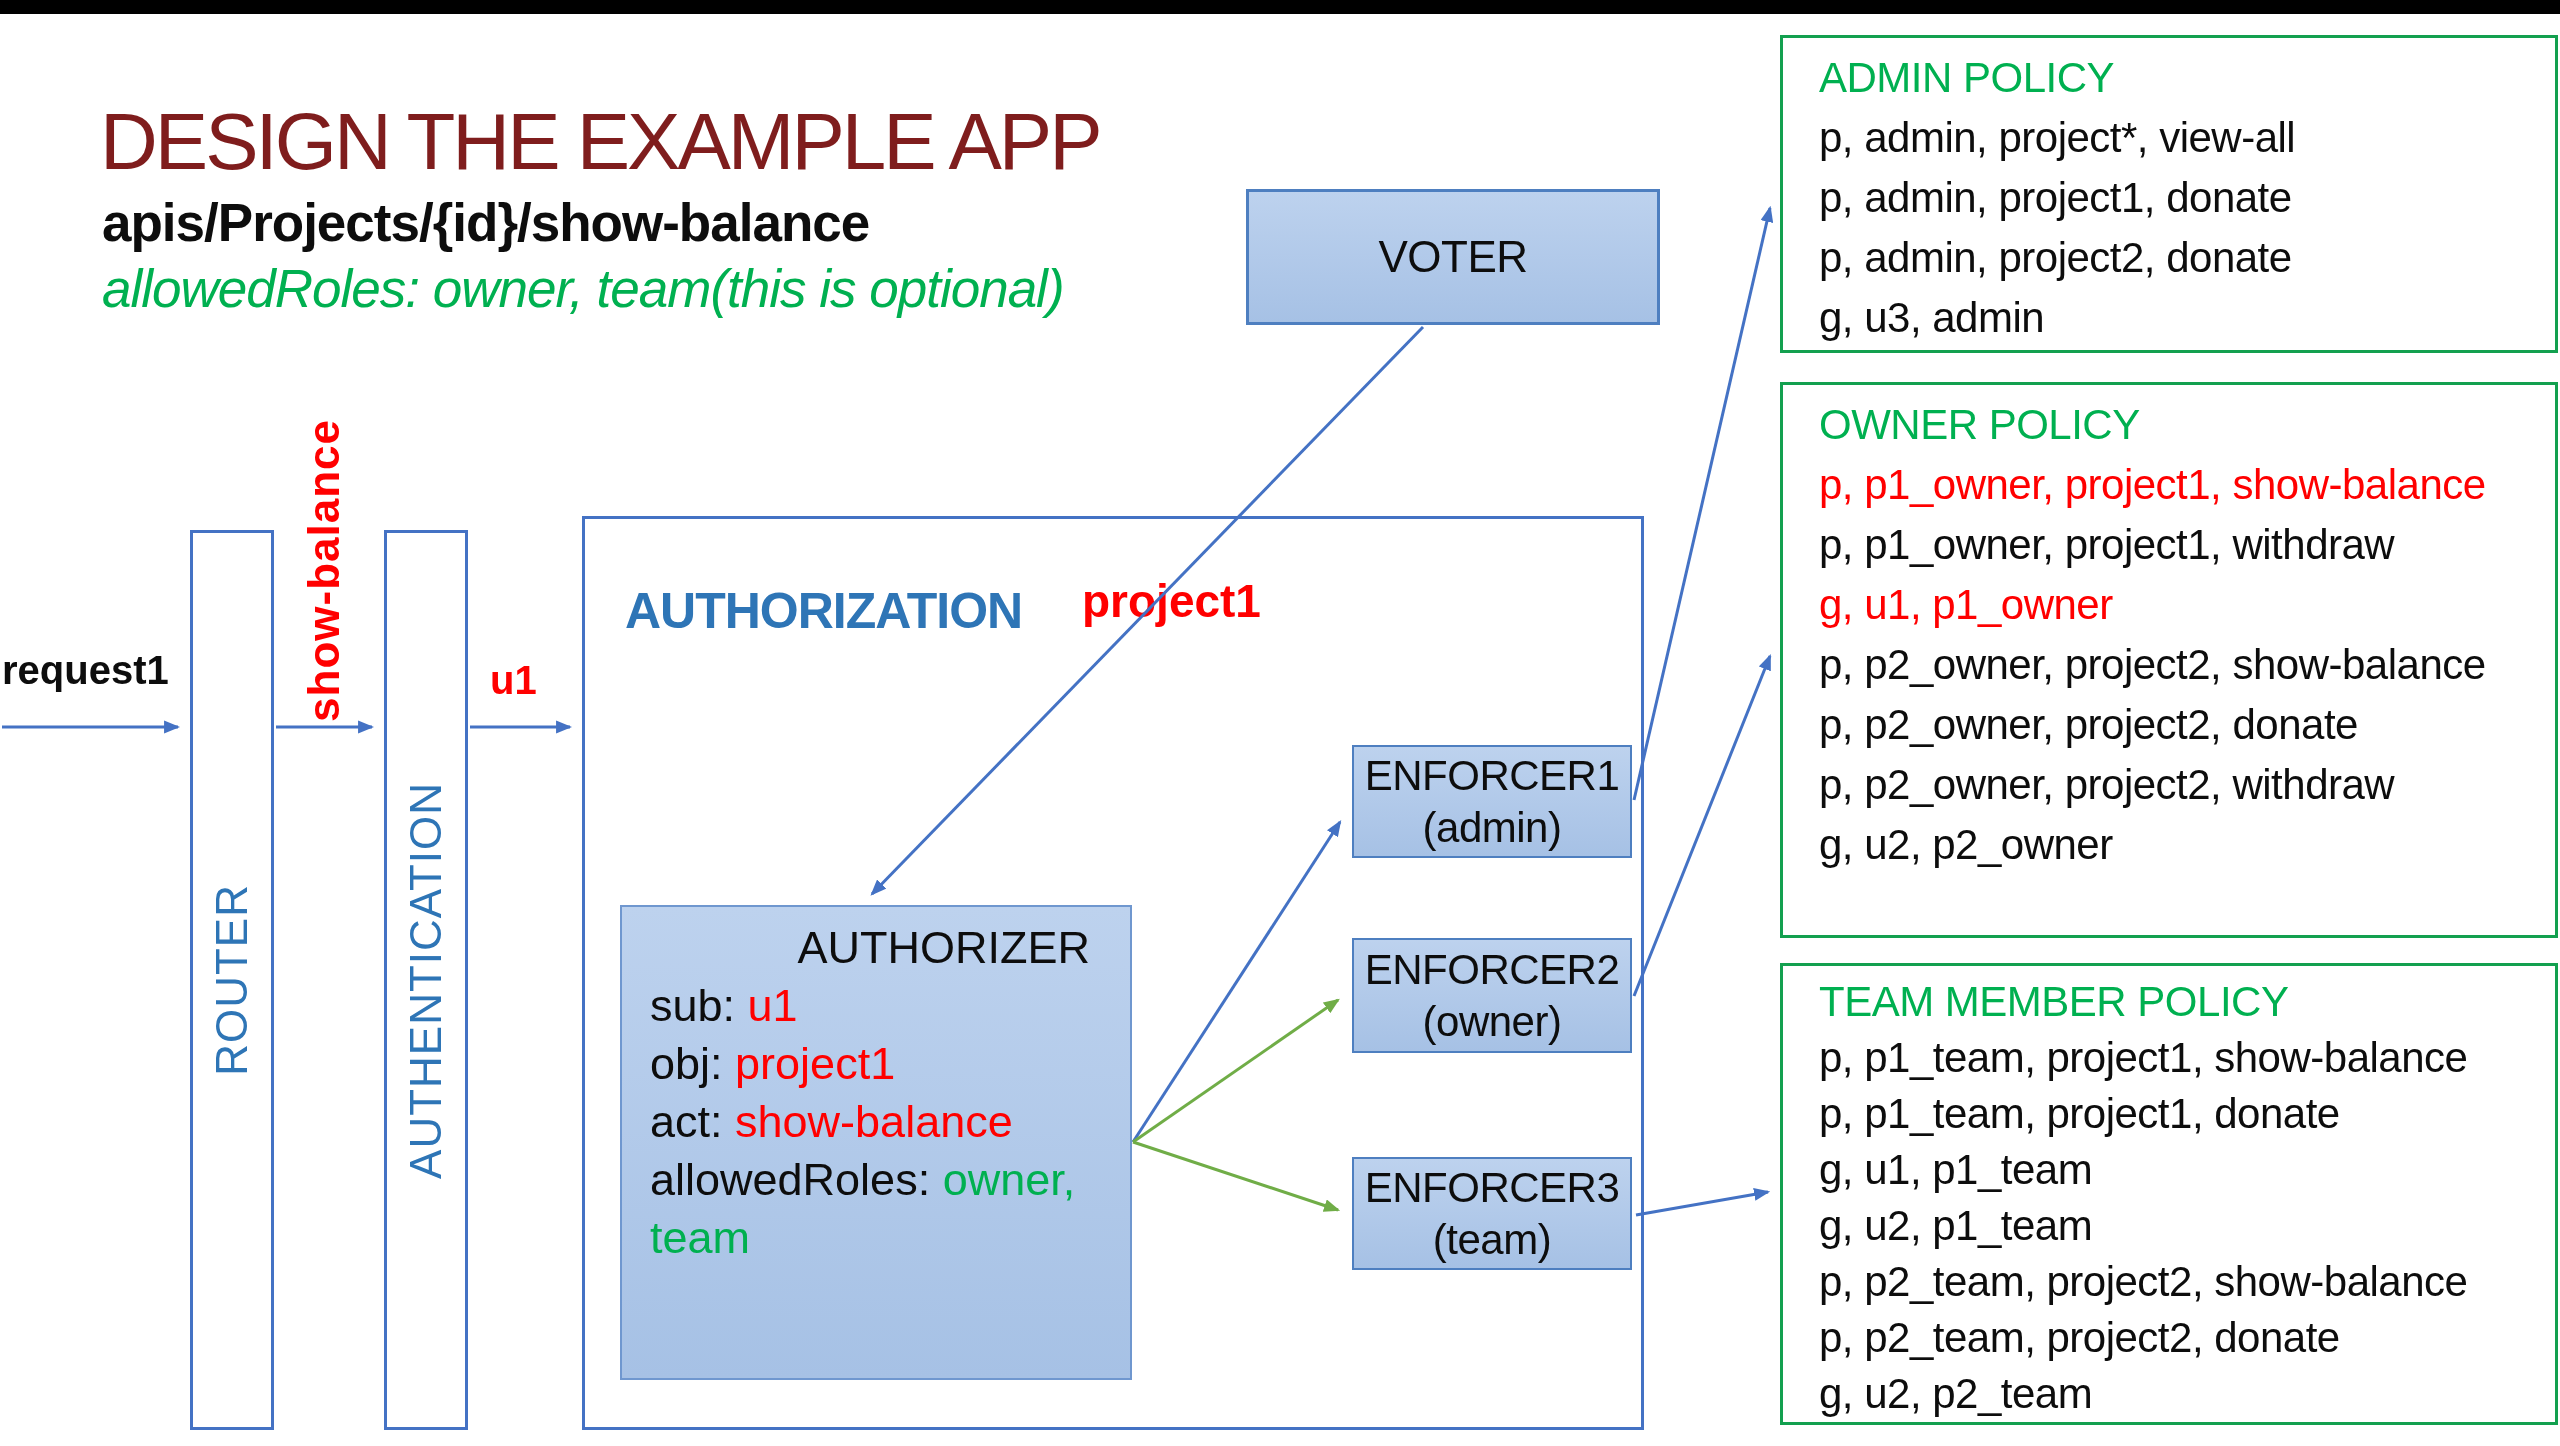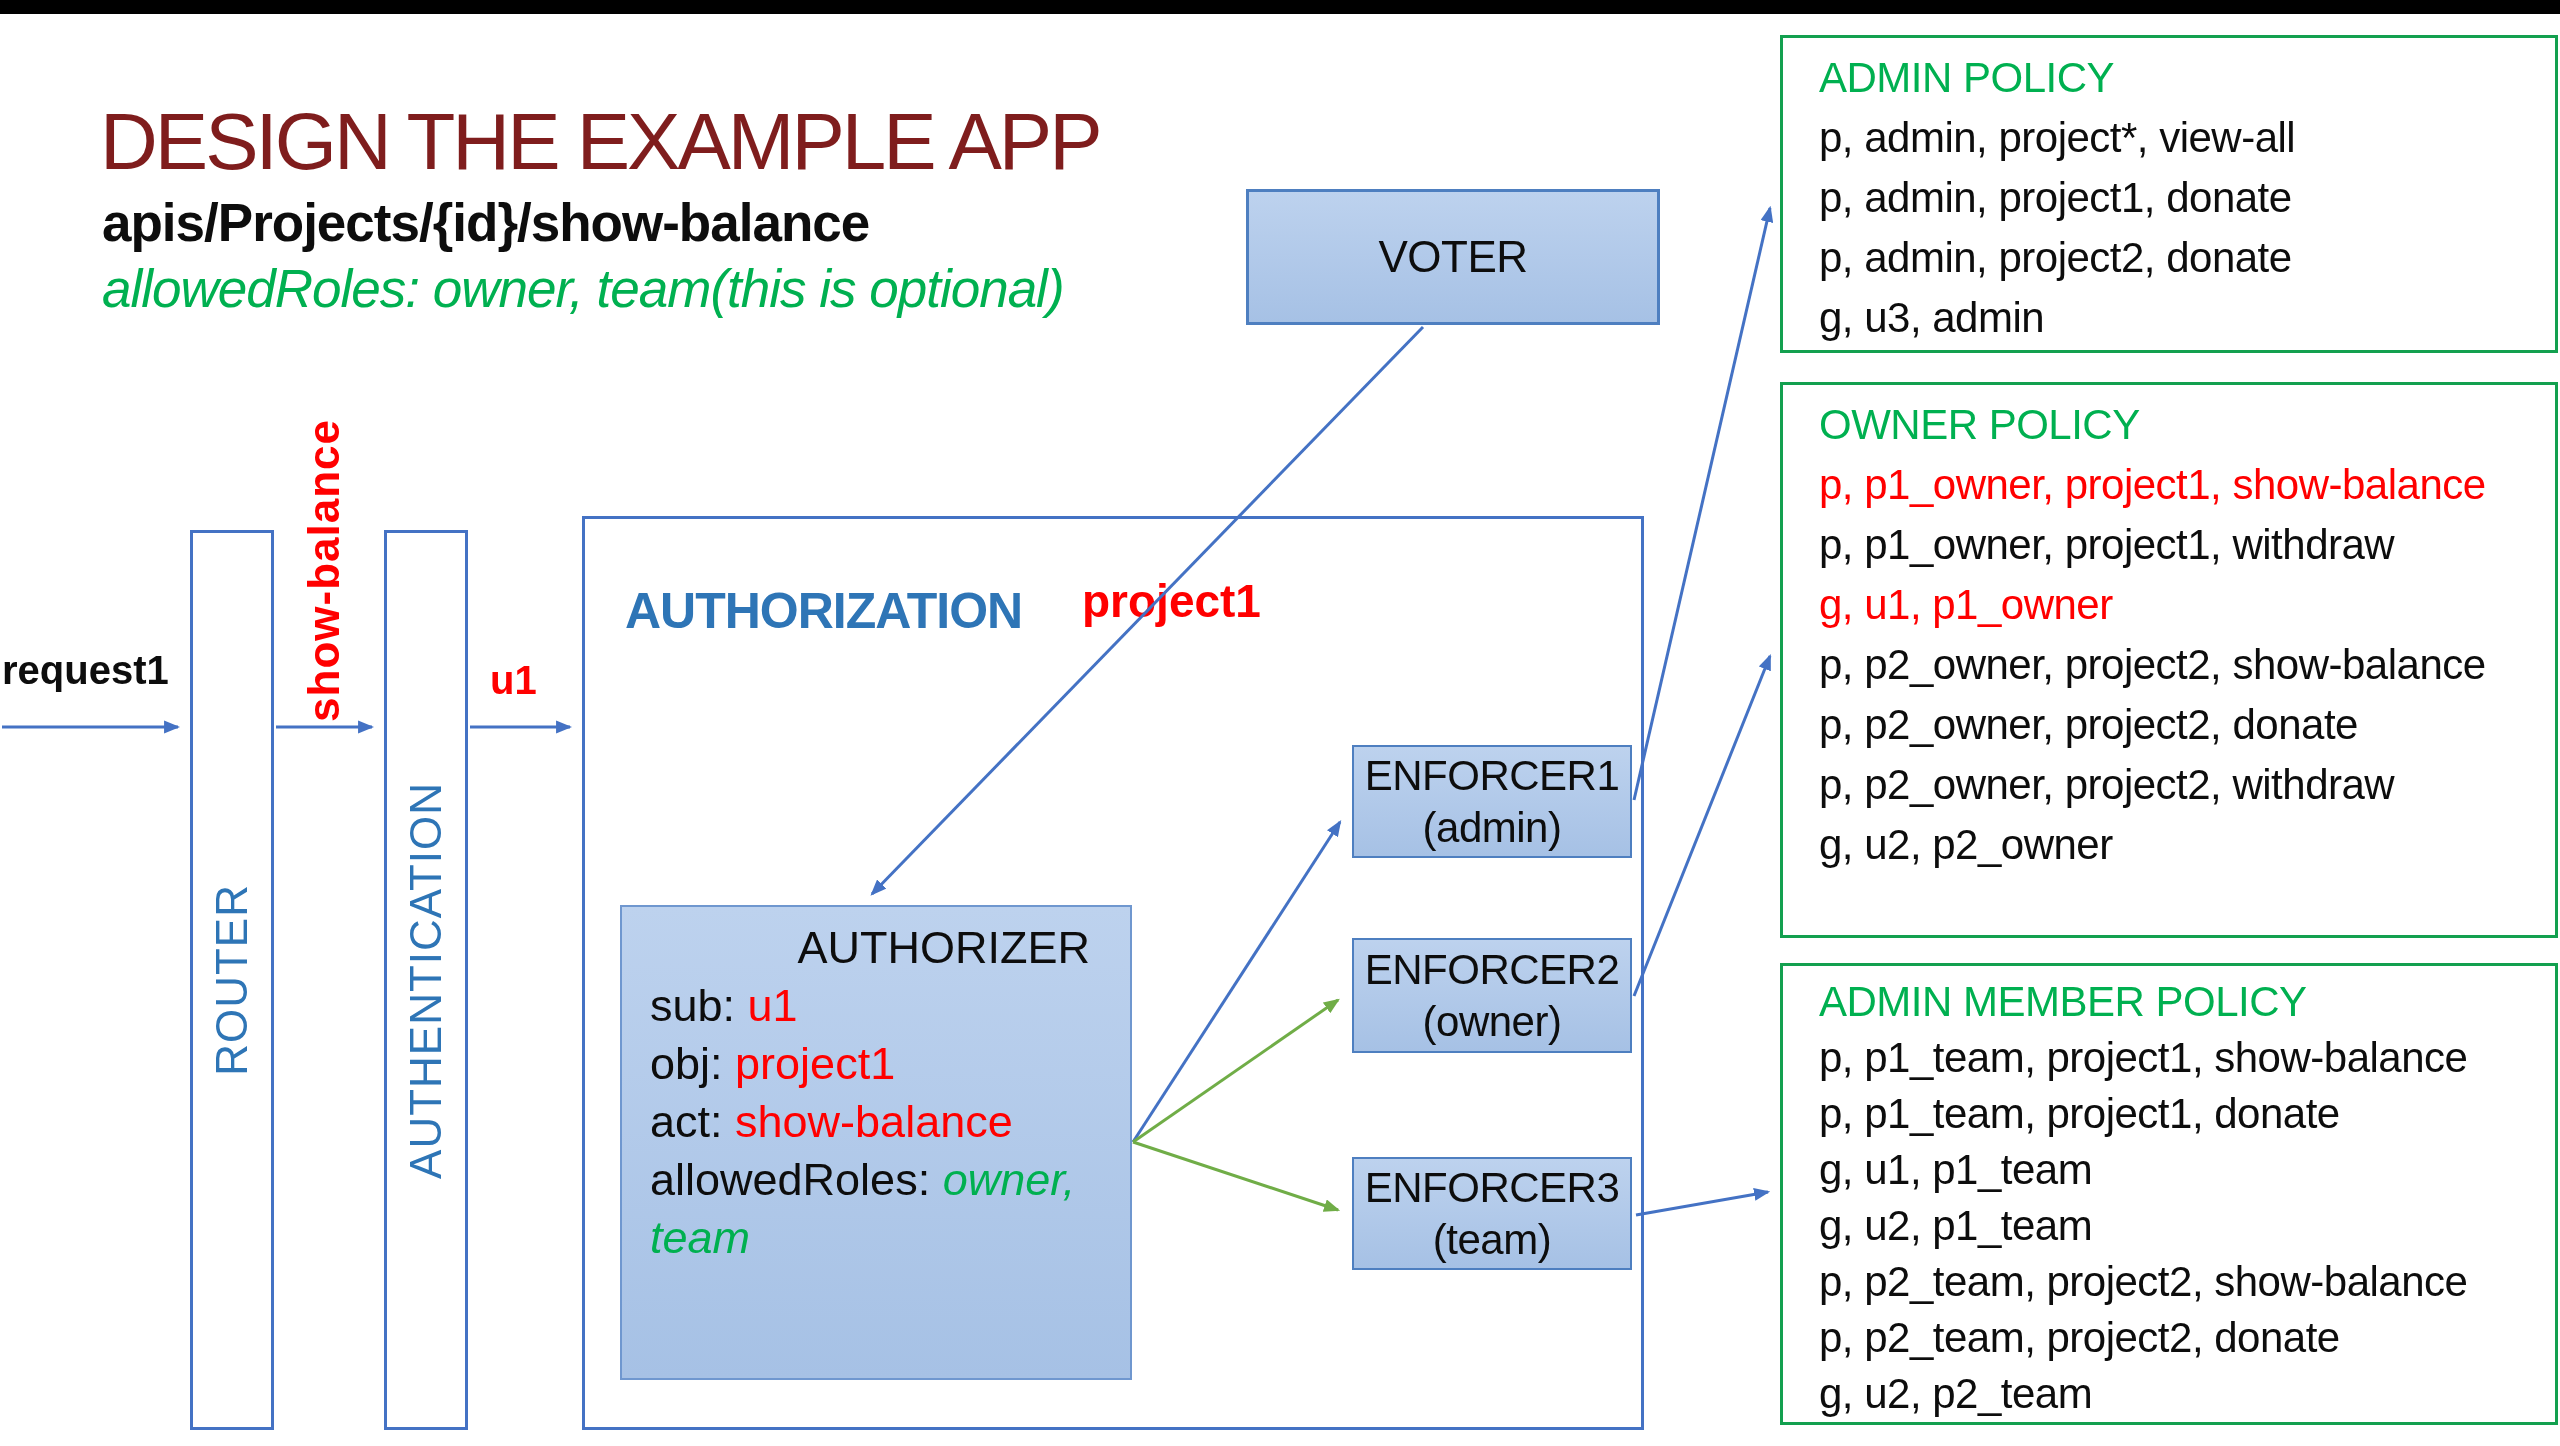--- a/index.html
+++ b/index.html
@@ -24,21 +24,21 @@
   .fbox{background:linear-gradient(180deg,#bdd2ee 0%,#a6c1e5 100%);border:3px solid #4e7fc0;box-sizing:border-box;}
   #voter-box{left:1246px;top:189px;width:414px;height:136px;display:flex;align-items:center;justify-content:center;font-size:44px;color:#0d0d0d;letter-spacing:-0.5px;}
   .enforcer{left:1352px;width:280px;display:flex;flex-direction:column;align-items:center;justify-content:center;font-size:42px;line-height:52px;color:#0d0d0d;letter-spacing:-0.5px;border-width:2px;}
   #enforcer1{top:745px;height:113px;}
   #enforcer2{top:938px;height:115px;}
   #enforcer3{top:1157px;height:113px;}
   
   #authorizer-box{left:620px;top:905px;width:512px;height:475px;border:2px solid #6f97cf;padding:12px 0 0 28px;box-sizing:border-box;font-size:45px;line-height:58px;color:#0d0d0d;}
   #authorizer-title{text-align:right;width:440px;}
   .val[data-color="red"]{color:#ff0000;}
-  .val[data-color="green"]{color:#00b050;font-style:italic;}
+  .val[data-color="green"]{color:#00b050;}
   
   #request-label{left:2px;top:648px;font-size:40px;font-weight:700;color:#0d0d0d;white-space:nowrap;}
   #u1-label{left:490px;top:658px;font-size:40px;font-weight:700;color:#ff0000;}
   #showbal-label{left:300px;top:428px;width:48px;height:284px;display:flex;align-items:center;justify-content:center;font-size:40px;font-weight:700;color:#ff0000;}
   #project1-label{left:1082px;top:574px;font-size:46px;font-weight:600;color:#ff0000;white-space:nowrap;}
   
   .pbox{left:1780px;width:778px;border:3px solid #13a04f;background:#fff;box-sizing:border-box;padding-left:36px;color:#0d0d0d;}
   #admin-policy{top:35px;height:318px;padding-top:10px;font-size:42px;line-height:60px;}
   #owner-policy{top:382px;height:556px;padding-top:10px;font-size:42px;line-height:60px;}
   #team-policy{top:963px;height:462px;padding-top:8px;font-size:42px;line-height:56px;}
@@ -113,21 +113,21 @@
     <div class="prow" data-color="red">p, p1_owner, project1, show-balance</div>
     <div class="prow" data-color="black">p, p1_owner, project1, withdraw</div>
     <div class="prow" data-color="red">g, u1, p1_owner</div>
     <div class="prow" data-color="black">p, p2_owner, project2, show-balance</div>
     <div class="prow" data-color="black">p, p2_owner, project2, donate</div>
     <div class="prow" data-color="black">p, p2_owner, project2, withdraw</div>
     <div class="prow" data-color="black">g, u2, p2_owner</div>
   </div>
 
   <div id="team-policy" class="abs pbox">
-    <div class="ptitle">ADMIN MEMBER POLICY</div>
+    <div class="ptitle">TEAM MEMBER POLICY</div>
     <div class="prow" data-color="black">p, p1_team, project1, show-balance</div>
     <div class="prow" data-color="black">p, p1_team, project1, donate</div>
     <div class="prow" data-color="black">g, u1, p1_team</div>
     <div class="prow" data-color="black">g, u2, p1_team</div>
     <div class="prow" data-color="black">p, p2_team, project2, show-balance</div>
     <div class="prow" data-color="black">p, p2_team, project2, donate</div>
     <div class="prow" data-color="black">g, u2, p2_team</div>
   </div>
 
   <svg class="abs wires" viewBox="0 0 2560 1446" xmlns="http://www.w3.org/2000/svg">

